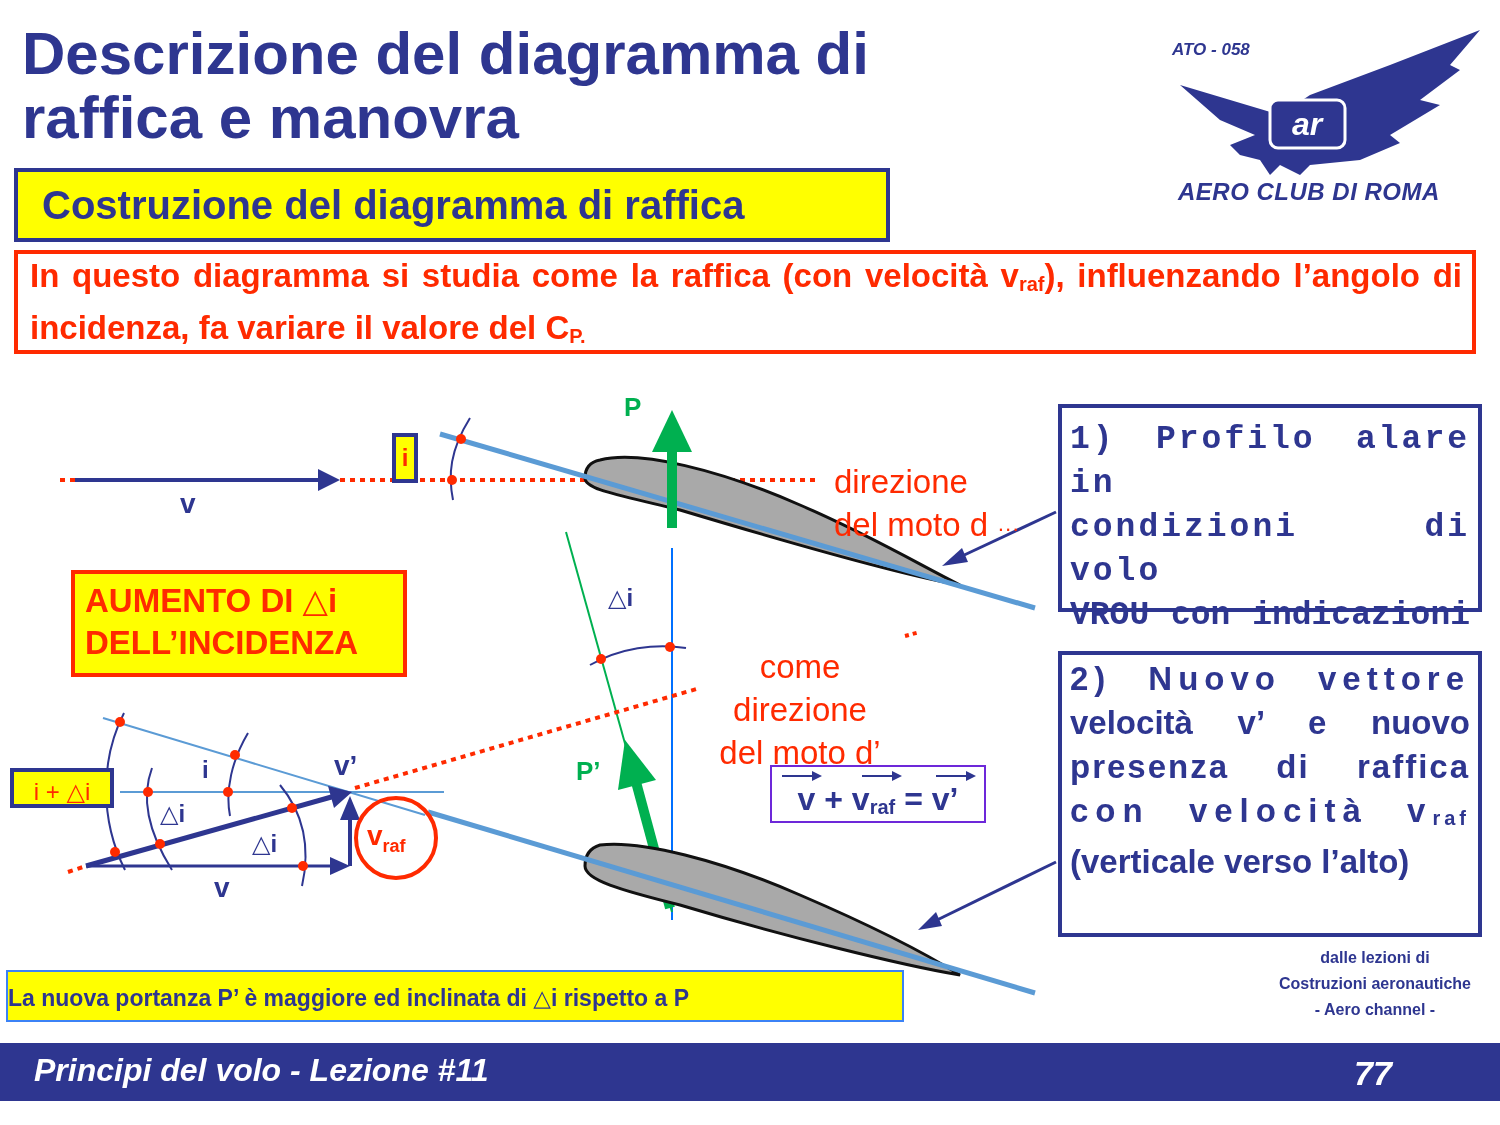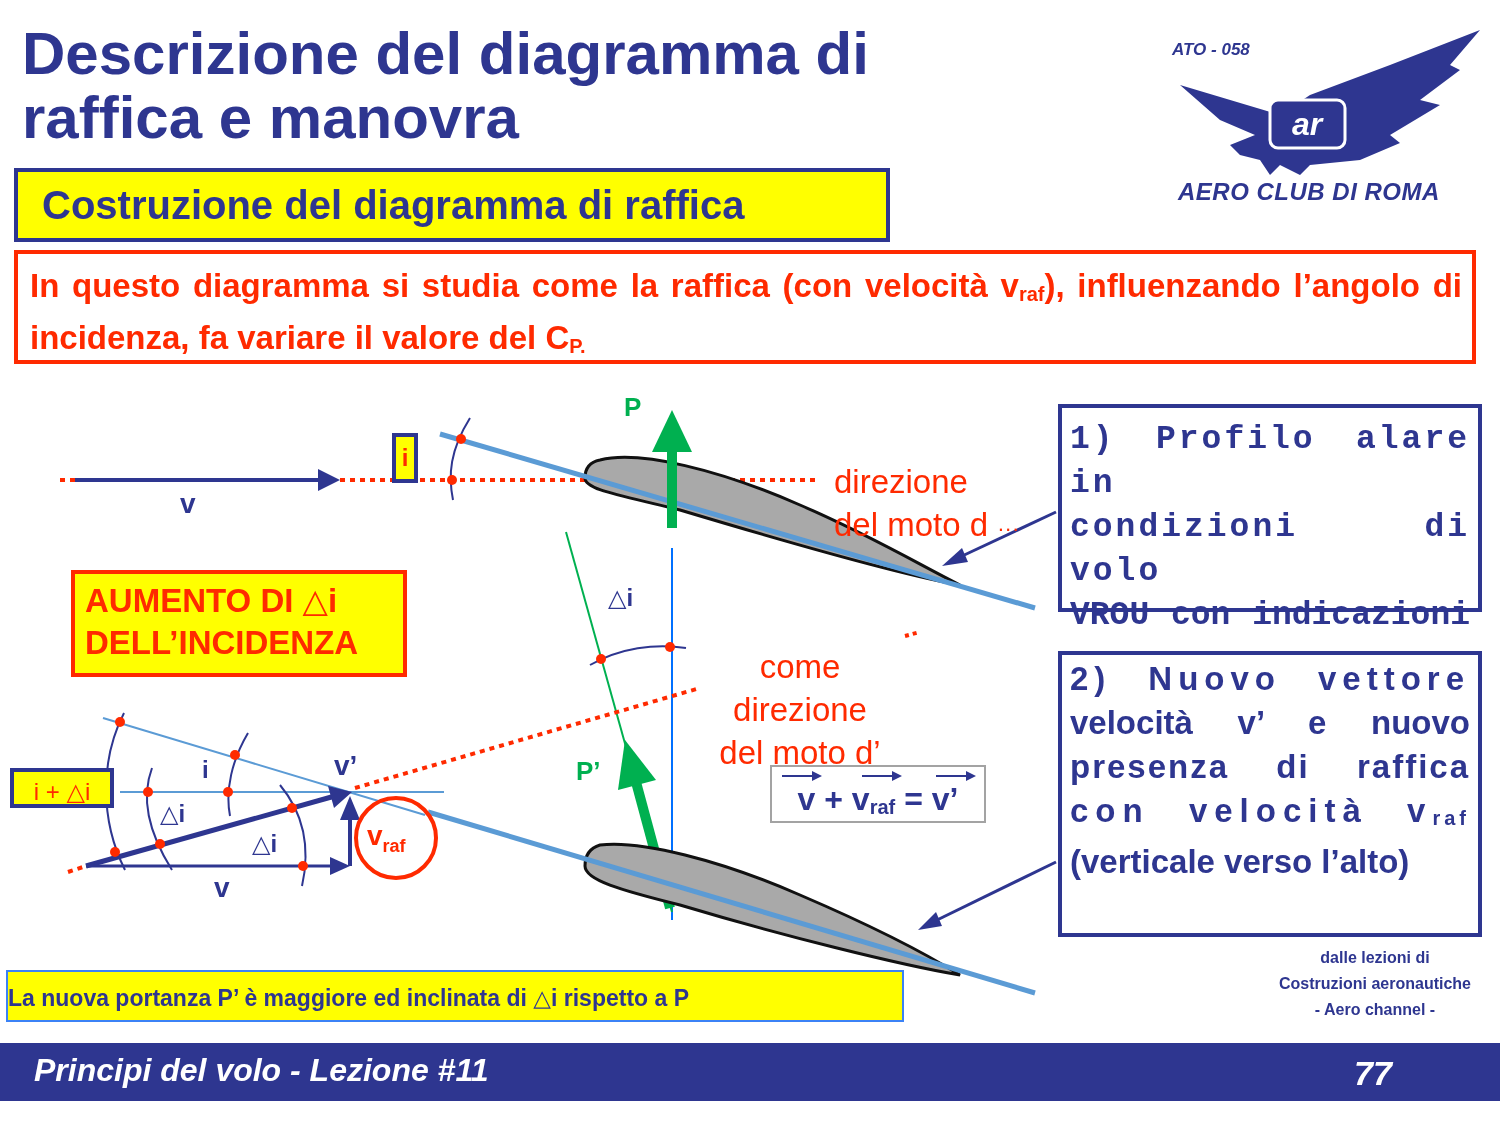--- a/index.html
+++ b/index.html
@@ -1,33 +1,33 @@
 <!DOCTYPE html>
 <html><head>
 <meta charset="utf-8">
 <style>
   html,body{margin:0;padding:0;}
   body{width:1500px;height:1125px;position:relative;background:#ffffff;overflow:hidden;font-family:"Liberation Sans",sans-serif;}
   .abs{position:absolute;}
   .title{left:22px;top:22px;width:1100px;font-size:60px;font-weight:bold;color:#2e3690;line-height:64px;}
   .subtitle{left:14px;top:168px;width:844px;height:66px;background:#ffff00;border:4px solid #2e3690;font-size:40px;font-weight:bold;color:#2e3690;line-height:66px;padding-left:24px;box-sizing:content-box;}
-  .intro{left:14px;top:250px;width:1432px;height:96px;border:4px solid #ff2a00;padding:10px 10px 0 12px;font-size:33px;font-weight:bold;color:#ff2a00;line-height:44px;text-align:justify;text-align-last:left;}
+  .intro{left:14px;top:250px;width:1432px;height:96px;border:4px solid #ff2a00;padding:0 10px 0 12px;font-size:33px;font-weight:bold;color:#ff2a00;line-height:44px;text-align:justify;text-align-last:left;}
   .intro sub{font-size:20px;vertical-align:-4px;}
   .logo{left:1160px;top:25px;width:330px;height:190px;}
   .logo-top{left:1172px;top:40px;font-size:17px;font-weight:bold;font-style:italic;color:#2e3690;}
   .logo-bot{left:1178px;top:178px;font-size:24px;font-weight:bold;font-style:italic;color:#2e3690;letter-spacing:0.5px;}
   .box-blue{border:4px solid #2e3690;background:#fff;color:#2e3690;font-weight:bold;font-size:33px;line-height:44px;text-align:justify;text-align-last:justify;}
   .box1{left:1058px;top:404px;width:400px;padding:10px 8px 4px 8px;height:186px;font-family:Liberation Mono, monospace;}
   .box2{left:1058px;top:651px;width:400px;padding:2px 8px 4px 8px;height:272px;}
   .box1 .last,.box2 .last{text-align-last:left;}
   .box2 sub{font-size:20px;vertical-align:-3px;letter-spacing:4px;}
   .aumento{left:71px;top:570px;width:336px;height:107px;background:#ffff00;border:4px solid #ff2a00;color:#ff2a00;font-weight:bold;font-size:33px;line-height:42px;padding:6px 0 0 10px;box-sizing:border-box;}
   .iplus{left:10px;top:768px;width:104px;height:40px;background:#ffff00;border:4px solid #2e3690;color:#ff2a00;font-size:24px;line-height:40px;text-align:center;box-sizing:border-box;}
   .ibox{left:392px;top:433px;width:26px;height:50px;background:#ffff00;border:4px solid #2e3690;color:#ff2a00;font-weight:bold;font-size:24px;line-height:42px;text-align:center;box-sizing:border-box;}
-  .formula{left:770px;top:765px;width:216px;height:58px;border:2px solid #a3a3a3;background:#fff;color:#2e3690;font-weight:bold;font-size:32px;line-height:64px;text-align:center;box-sizing:border-box;}
+  .formula{left:770px;top:765px;width:216px;height:58px;border:2px solid #6d28d9;background:#fff;color:#2e3690;font-weight:bold;font-size:32px;line-height:64px;text-align:center;box-sizing:border-box;}
   .formula sub{font-size:20px;vertical-align:-4px;}
   .bottom-note{left:6px;top:970px;width:898px;height:52px;background:#ffff00;border:2px solid #3b82f6;color:#2e3690;font-weight:bold;font-size:23px;line-height:52px;box-sizing:border-box;}
   .credits{left:1255px;top:945px;width:240px;text-align:center;color:#2e3690;font-weight:bold;font-size:16px;line-height:26px;}
   .footer{left:0;top:1043px;width:1500px;height:58px;background:#2e3690;}
   .footer-title{left:34px;top:1052px;color:#fff;font-weight:bold;font-style:italic;font-size:32px;}
   .footer-page{left:1354px;top:1054px;color:#fff;font-weight:bold;font-size:34px;font-style:italic;}
   .redlabel{color:#ff2a00;font-size:33px;line-height:43px;text-align:center;margin-top:47px;}
   .lbl{font-weight:bold;color:#2e3690;font-size:28px;}
   .green{color:#00b050;font-weight:bold;font-size:26px;}
   .tri{font-weight:normal;}

